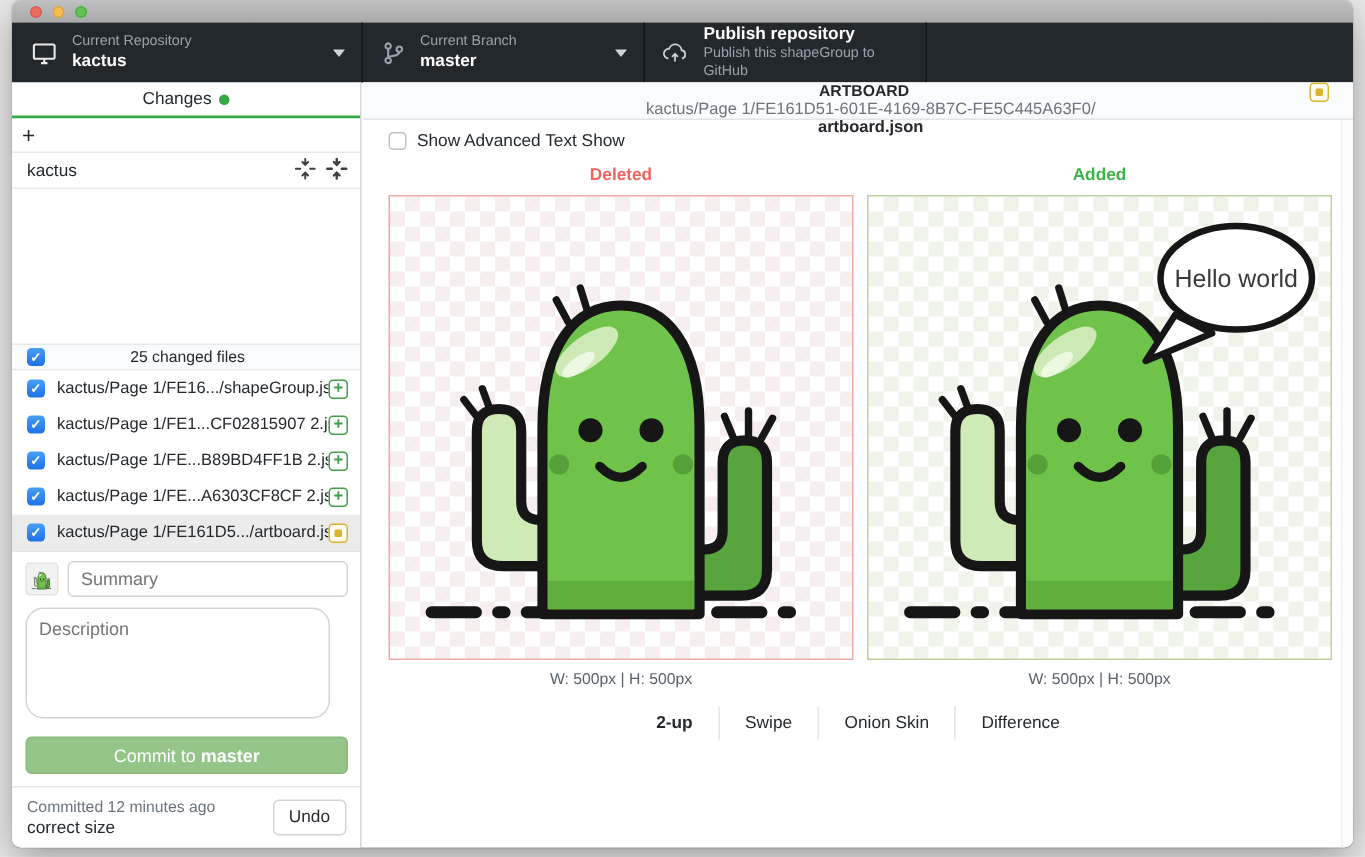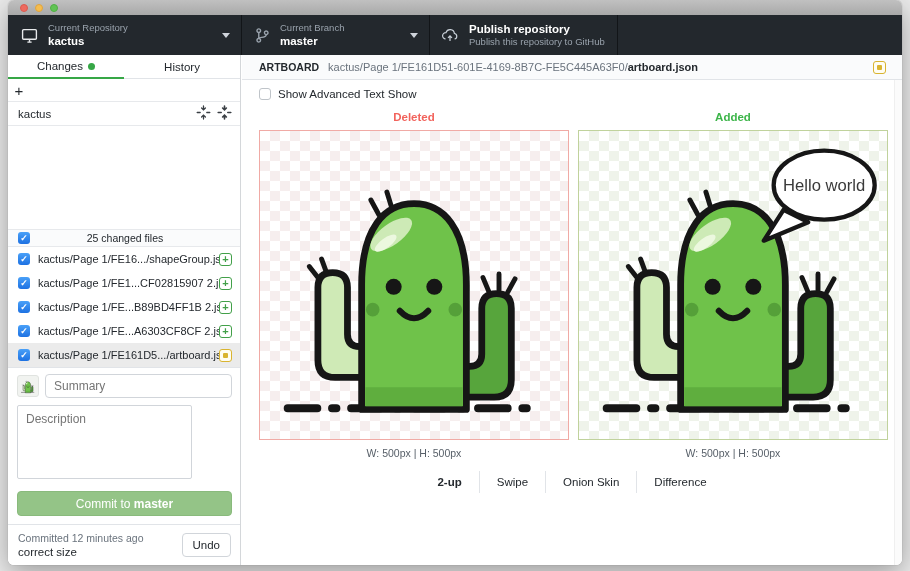--- a/index.html
+++ b/index.html
@@ -65,38 +65,38 @@
   .st-add::after{content:"+";font-size:11px;font-weight:bold;line-height:1;}
   .st-mod{border:1px solid #d9b430;background:#fffdf2;position:relative;}
   .st-mod::after{content:"";width:5px;height:5px;border-radius:1px;background:#d9b430;}
   
   .commit-form{position:absolute;left:0;top:312px;width:100%;border-top:1px solid #e1e4e8;}
   .avatar{position:absolute;left:9px;top:7px;width:22px;height:22px;border-radius:3px;
     background:#f1f3f0;border:1px solid #e0e3e0;display:flex;align-items:center;justify-content:center;}
   .summary-in{position:absolute;left:37px;top:6px;width:187px;height:24px;
     border:1px solid #d1d5da;border-radius:4px;font-size:12px;padding:0 8px;
     color:#24292e;font-family:"Liberation Sans",sans-serif;outline:none;}
-  .desc-in{position:absolute;left:9px;top:37px;width:175px;height:74px;resize:none;
-    border:1px solid #d1d5da;border-radius:2px;font-size:12px;padding:6px 8px;
+  .desc-in{position:absolute;left:9px;top:37px;width:203px;height:74px;resize:none;
+    border:1px solid #d1d5da;border-radius:12px;font-size:12px;padding:6px 8px;
     color:#be185d;font-family:"Liberation Sans",sans-serif;outline:none;}
   .commit-btn{position:absolute;left:9px;top:123px;width:215px;height:25px;
     background:#94c487;border:1px solid #89ba7c;border-radius:4px;color:#fff;
     font-size:12px;font-family:Liberation Sans, sans-serif;}
   .commit-btn b{font-weight:bold;}
   .undo-sec{position:absolute;left:0;top:156px;width:100%;height:42px;
     border-top:1px solid #e1e4e8;background:#fff;}
   .undo-l1{position:absolute;left:10px;top:7px;font-size:10.5px;color:#6a737d;}
   .undo-l2{position:absolute;left:10px;top:21px;font-size:11.5px;color:#24292e;}
   .undo-btn{position:absolute;right:9px;top:8px;height:24px;padding:0 10px;
     background:#fff;border:1px solid #d1d5da;border-radius:4px;font-size:11.5px;
     color:#24292e;font-family:"Liberation Sans",sans-serif;}
   
   .main{position:absolute;left:234px;top:55px;right:0;bottom:0;background:#fff;}
   .crumb{position:absolute;left:0;top:0;width:100%;height:25px;background:#fafbfc;
-    border-bottom:1px solid #e1e4e8;display:flex;align-items:center;padding-left:17px;}
+    border-bottom:1px solid #e1e4e8;display:flex;align-items:center;padding-left:17px;flex-direction:column;}
   .crumb-kind{font-size:10.5px;font-weight:bold;color:#24292e;margin-right:9px;}
   .crumb-path{font-size:11px;color:#6a737d;}
   .crumb-file{font-size:11px;color:#24292e;font-weight:bold;}
   .crumb .status-ic{position:absolute;right:16px;margin:0;}
   .adv-row{position:absolute;left:17px;top:33px;display:flex;align-items:center;gap:7px;}
   .cb-empty{width:12px;height:12px;border:1px solid #bfc4c9;border-radius:3px;background:#fff;}
   .adv-label{font-size:11.5px;color:#24292e;}
   .diff-label{position:absolute;top:56px;width:310px;text-align:center;
     font-size:11.5px;font-weight:bold;}
   .lbl-del{left:17px;color:#f2635c;}
@@ -203,34 +203,31 @@
     <div class="tb-div" style="left:421px;"></div>
     <div class="tb-sec" style="left:420px;width:187px;">
       <span class="tb-icon">
         <svg width="18" height="16" viewBox="0 0 18 15" fill="none" stroke="#c9d1d9" stroke-width="1.2">
           <path d="M4.6 11.5a3.2 3.2 0 0 1 .4-6.4 4.3 4.3 0 0 1 8.4.9 2.8 2.8 0 0 1 .2 5.5"></path>
           <path d="M9 13.5V8.6M7 10.4l2-2 2 2"></path>
         </svg>
       </span>
       <span class="tb-text">
         <span class="tb-value">Publish repository</span>
-        <span class="tb-sub">Publish this repository to GitHub</span>
+        <span class="tb-sub">Publish this shapeGroup to GitHub</span>
       </span>
     </div>
     <div class="tb-div" style="left:609px;"></div>
   </div>
 
   <div class="sidebar">
     <div class="tabs">
       <div class="tab active">
         <span>Changes</span>
         <span class="green-dot"></span>
-      </div>
-      <div class="tab">
-        <span>History</span>
       </div>
     </div>
 
     <div class="side-hdr hdr-sketch">
       <span class="plus-btn"></span>
     </div>
 
     <div class="row-kactus">
       <span class="name">kactus</span>
       <span class="sk-icons">

